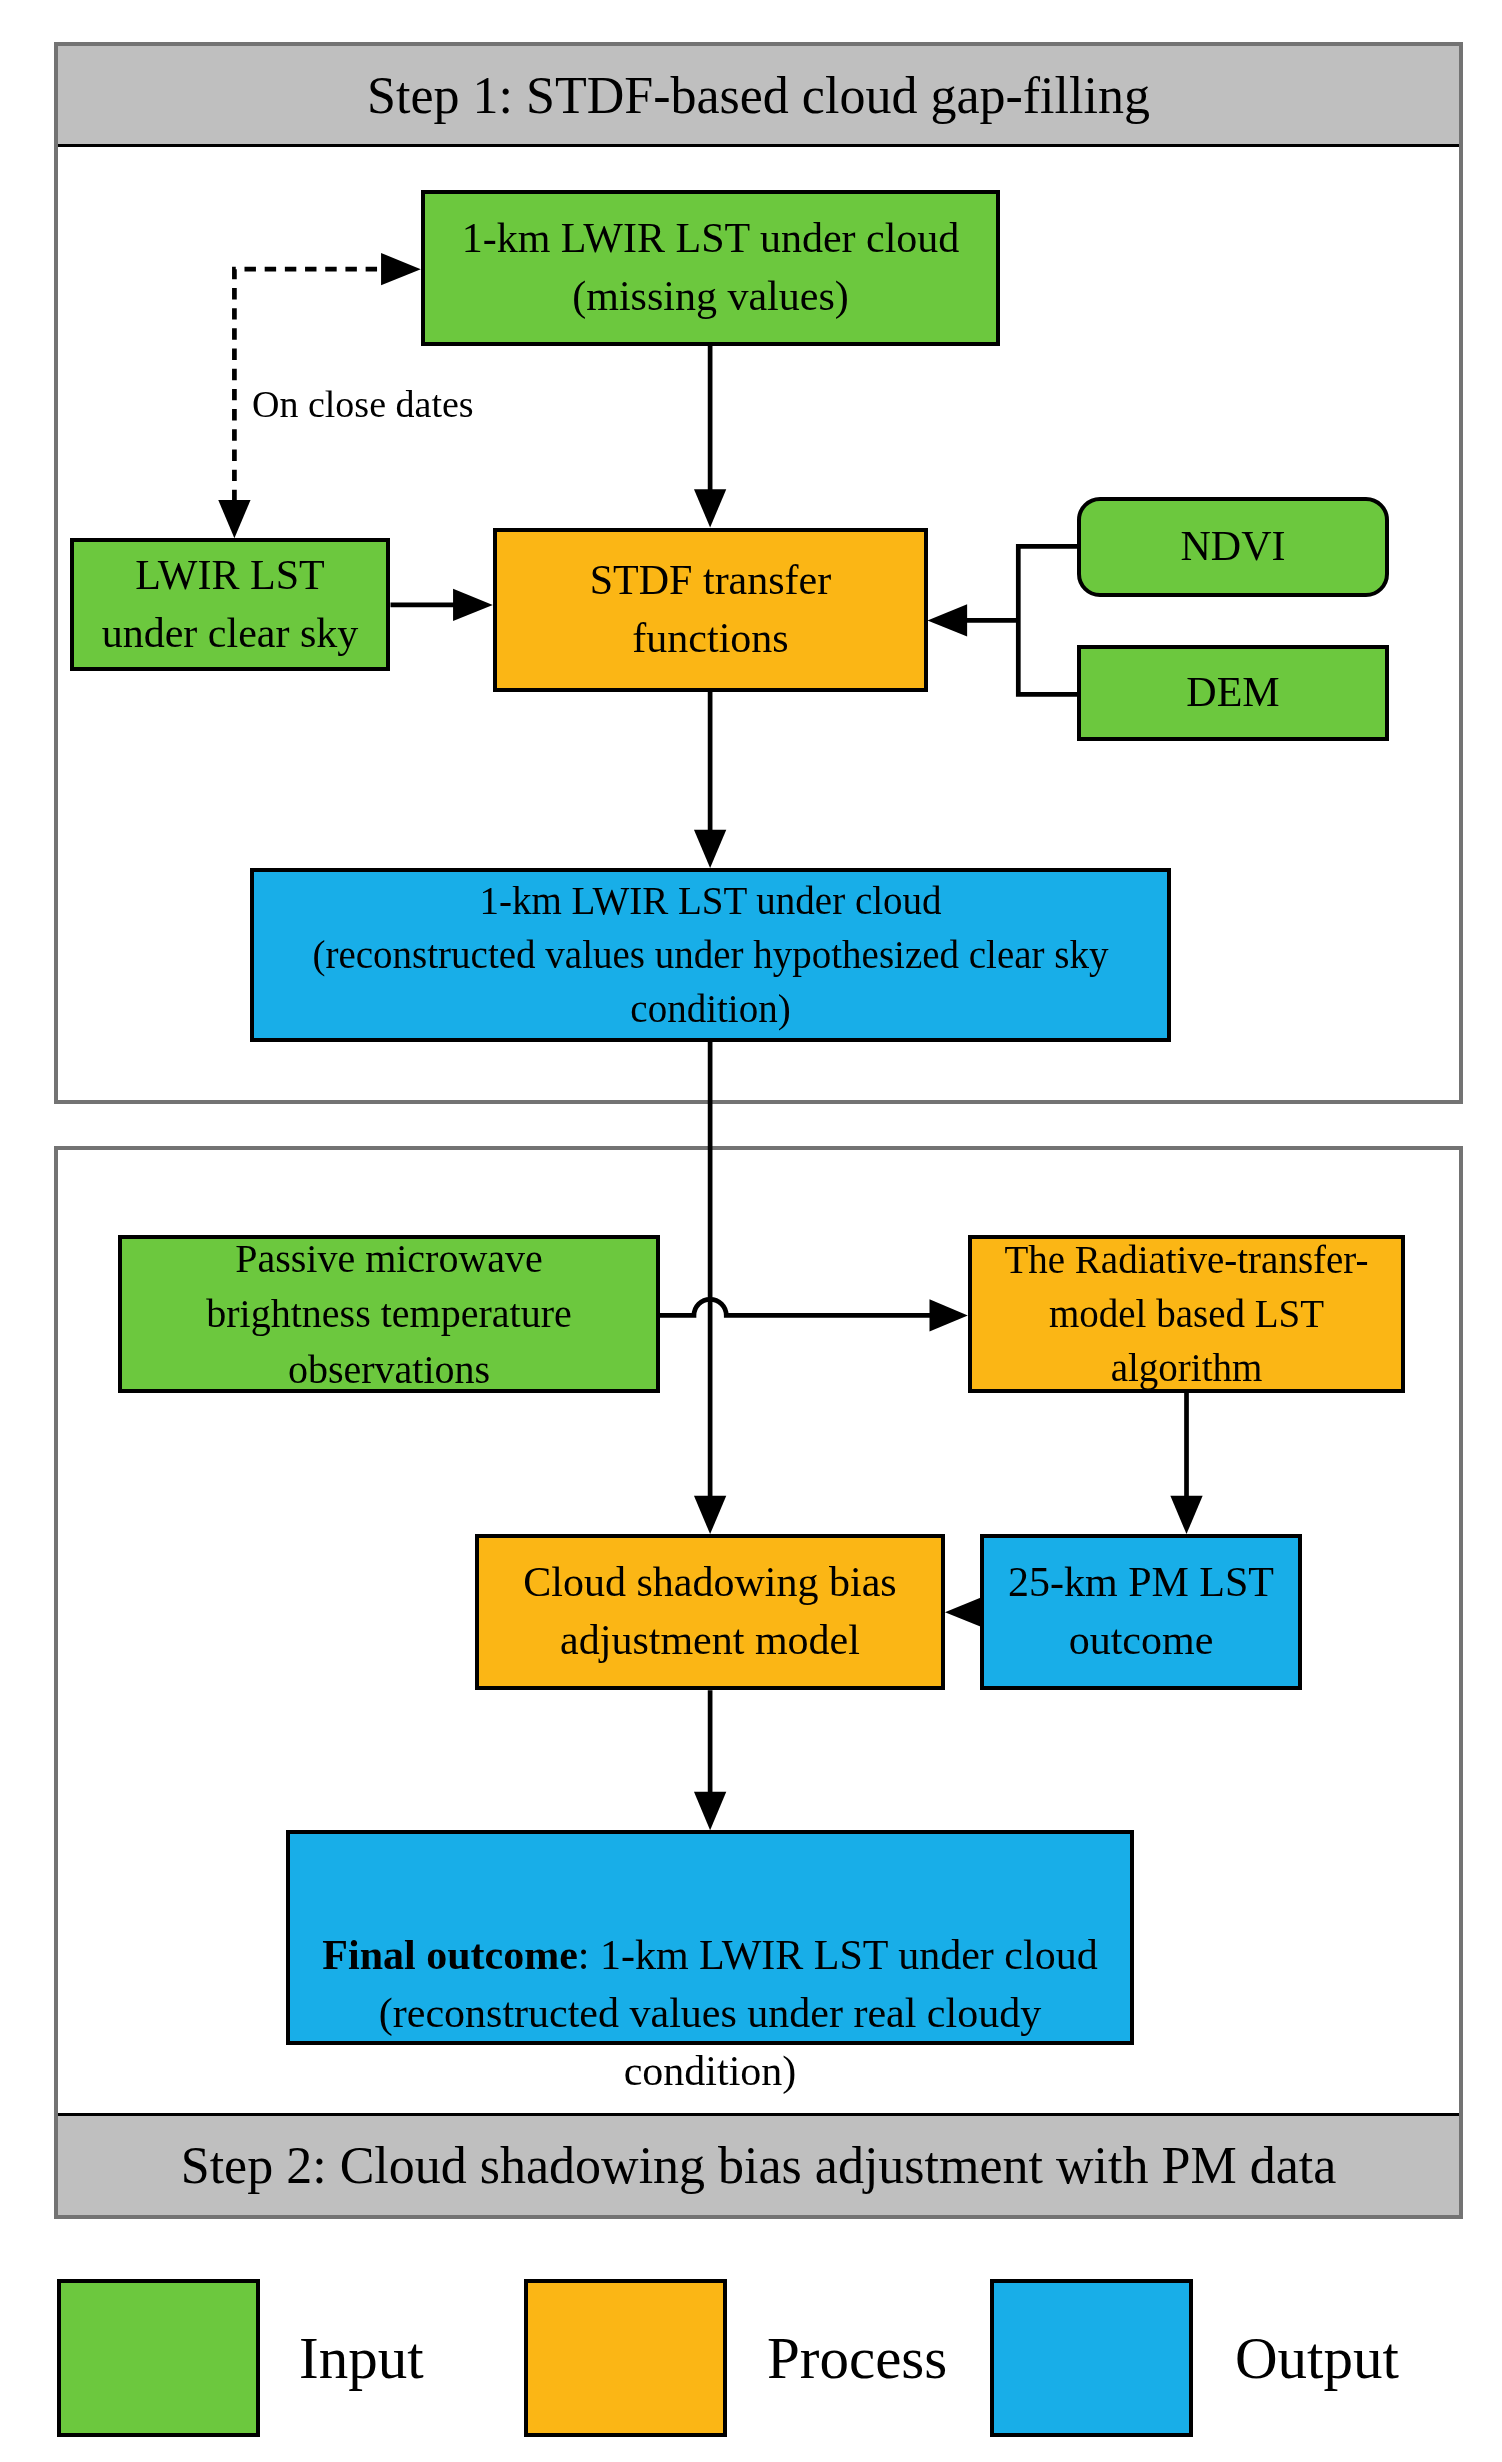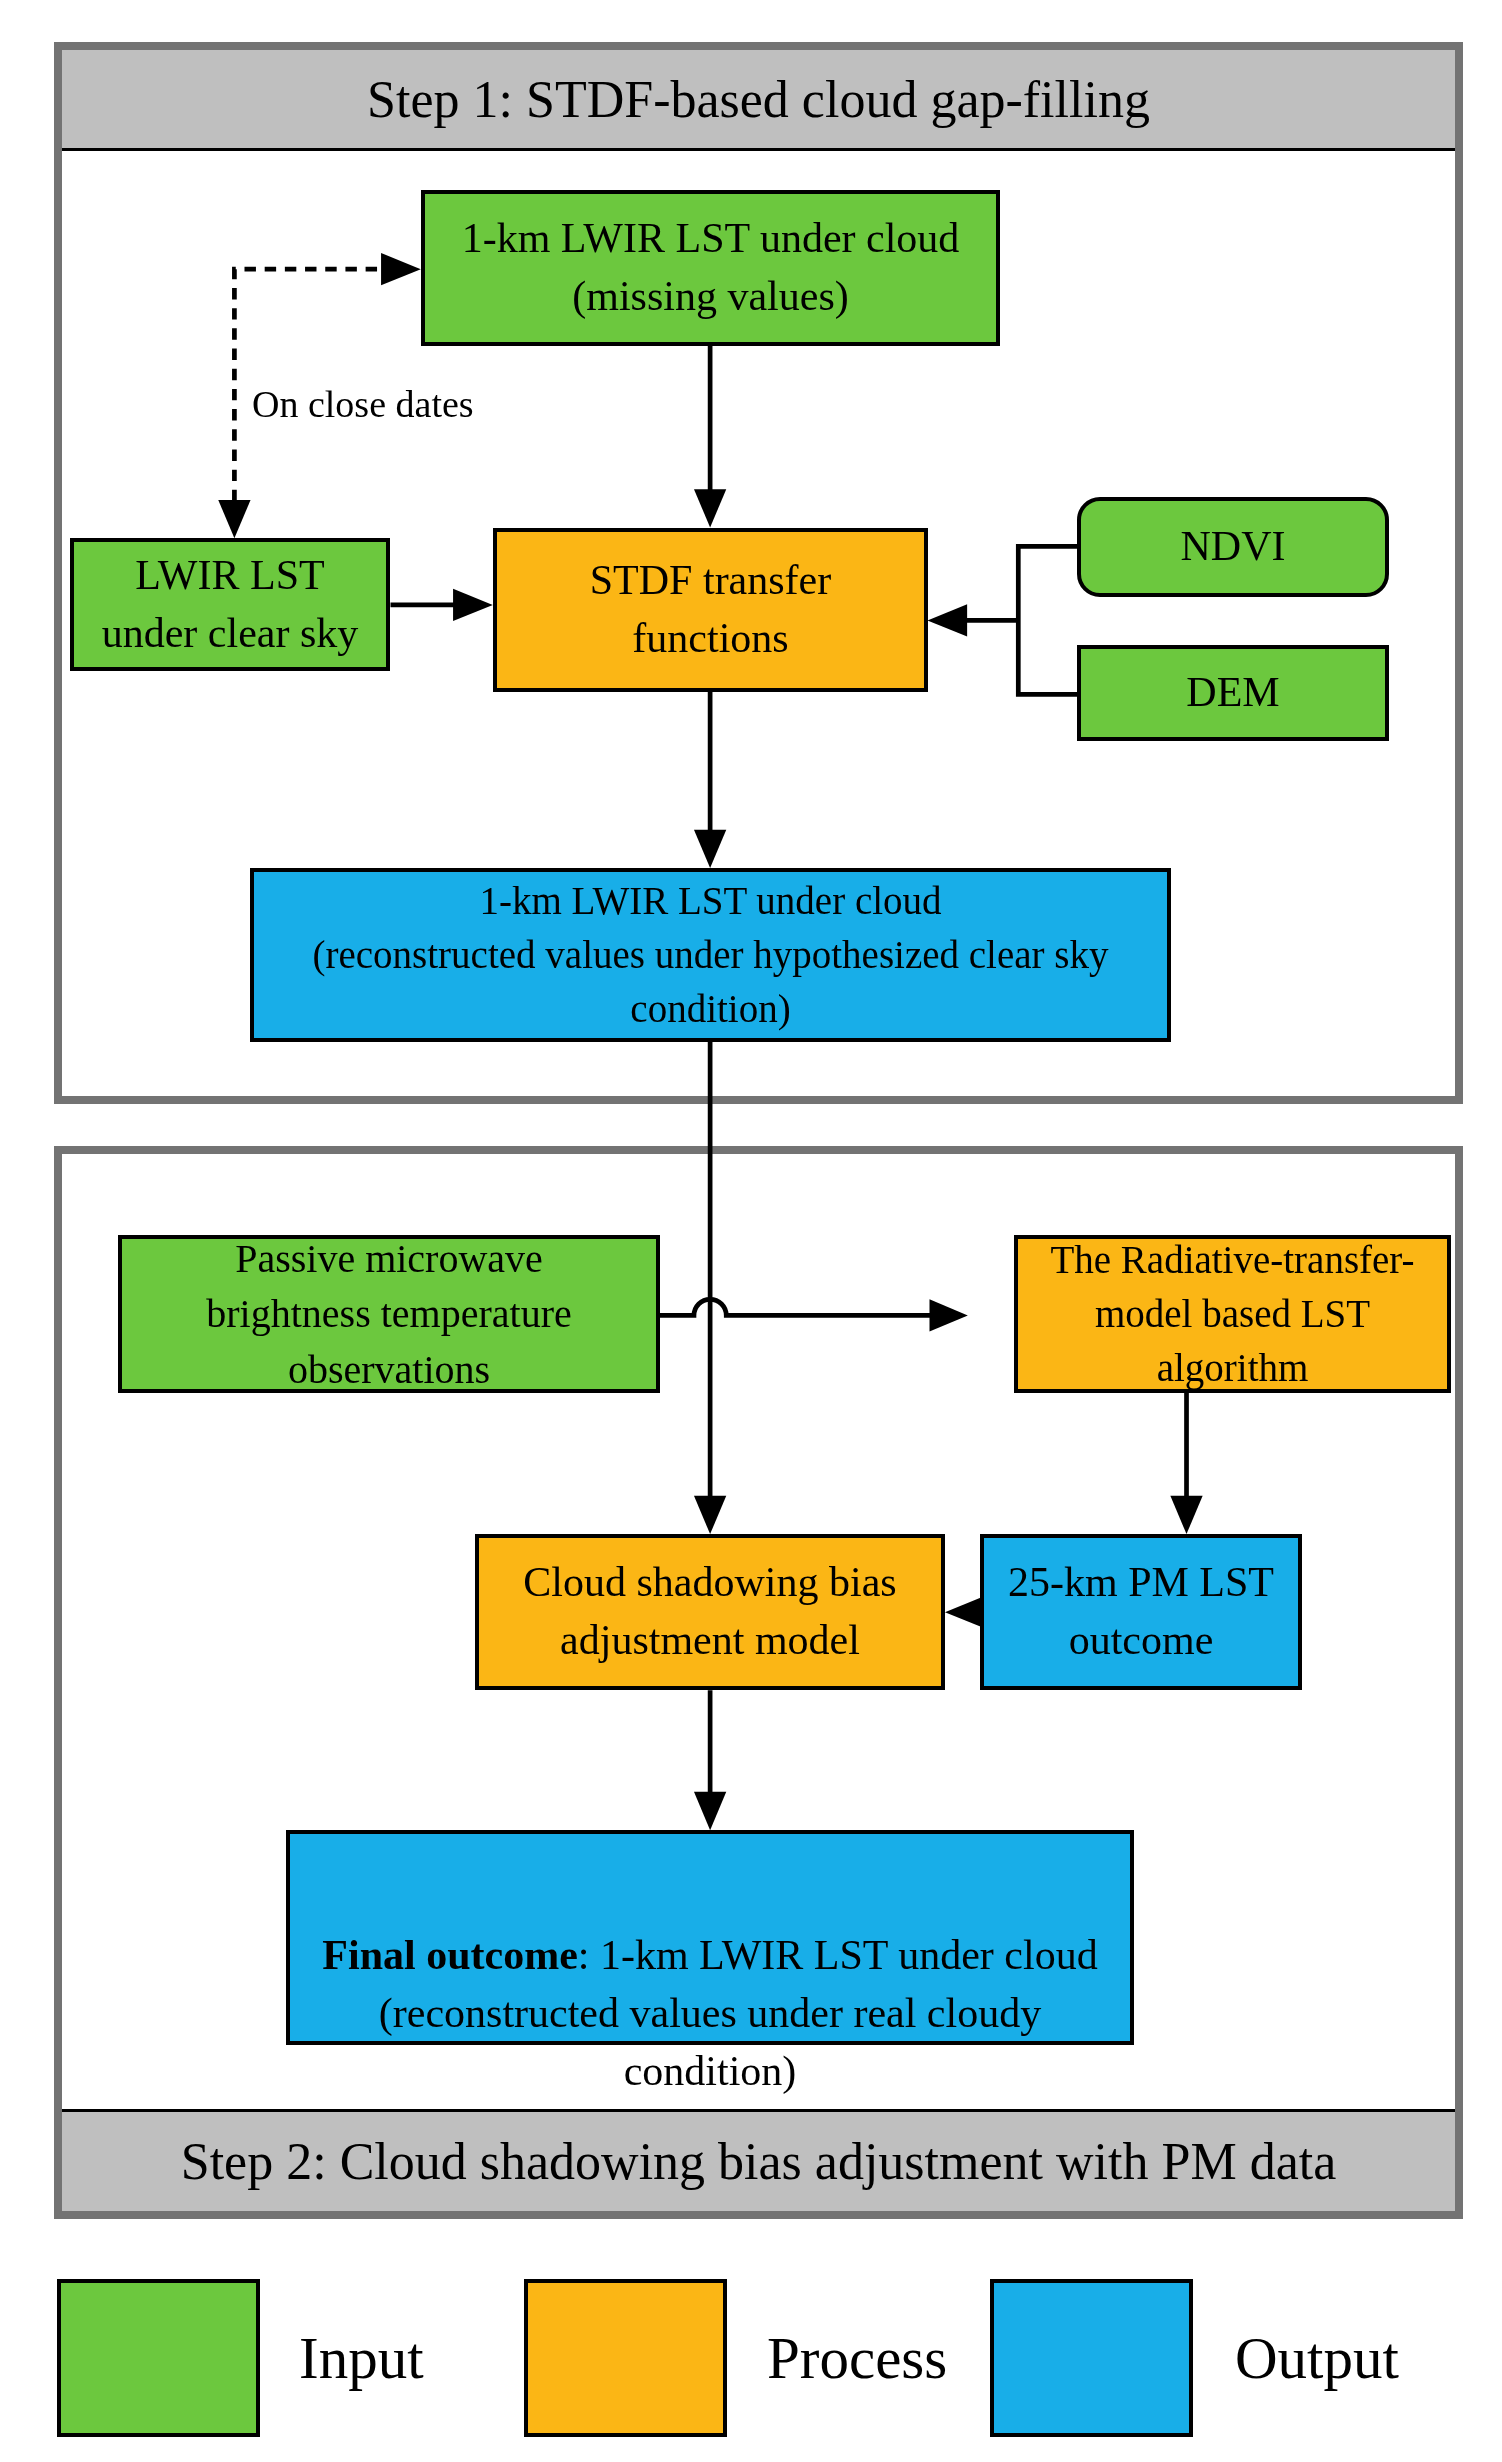--- a/index.html
+++ b/index.html
@@ -15,21 +15,21 @@
   #canvas{
     position:relative;
     width:1503px;
     height:2462px;
     background:#ffffff;
     overflow:hidden;
   }
   .container{
     position:absolute;
     background:#ffffff;
-    border:8px solid #737373;
+    border:4px solid #737373;
     z-index:1;
   }
   .titlebar{
     position:absolute;
     left:0;
     width:100%;
     background:var(--c-header);
     display:flex;
     align-items:center;
     justify-content:center;
@@ -152,21 +152,21 @@
   <div class="node input fs62" style="left:1077px;top:645px;width:312px;height:96px;">DEM</div>
 
   <div class="node output fs58" style="left:250px;top:868px;width:921px;height:174px;">1-km LWIR LST under cloud
 (reconstructed values under hypothesized clear sky
 condition)</div>
 
   <div class="node input fs60" style="left:118px;top:1235px;width:542px;height:158px;">Passive microwave
 brightness temperature
 observations</div>
 
-  <div class="node process fs58" style="left:968px;top:1235px;width:437px;height:158px;margin-left:46px;">The Radiative-transfer-
+  <div class="node process fs58" style="left:968px;top:1235px;width:437px;height:158px;">The Radiative-transfer-
 model based LST
 algorithm</div>
 
   <div class="node process fs62" style="left:475px;top:1534px;width:470px;height:156px;">Cloud shadowing bias
 adjustment model</div>
 
   <div class="node output fs62" style="left:980px;top:1534px;width:322px;height:156px;">25-km PM LST
 outcome</div>
 
   <div class="node output fs62" style="left:286px;top:1830px;width:848px;height:215px;display:block;padding-top:35px;">

